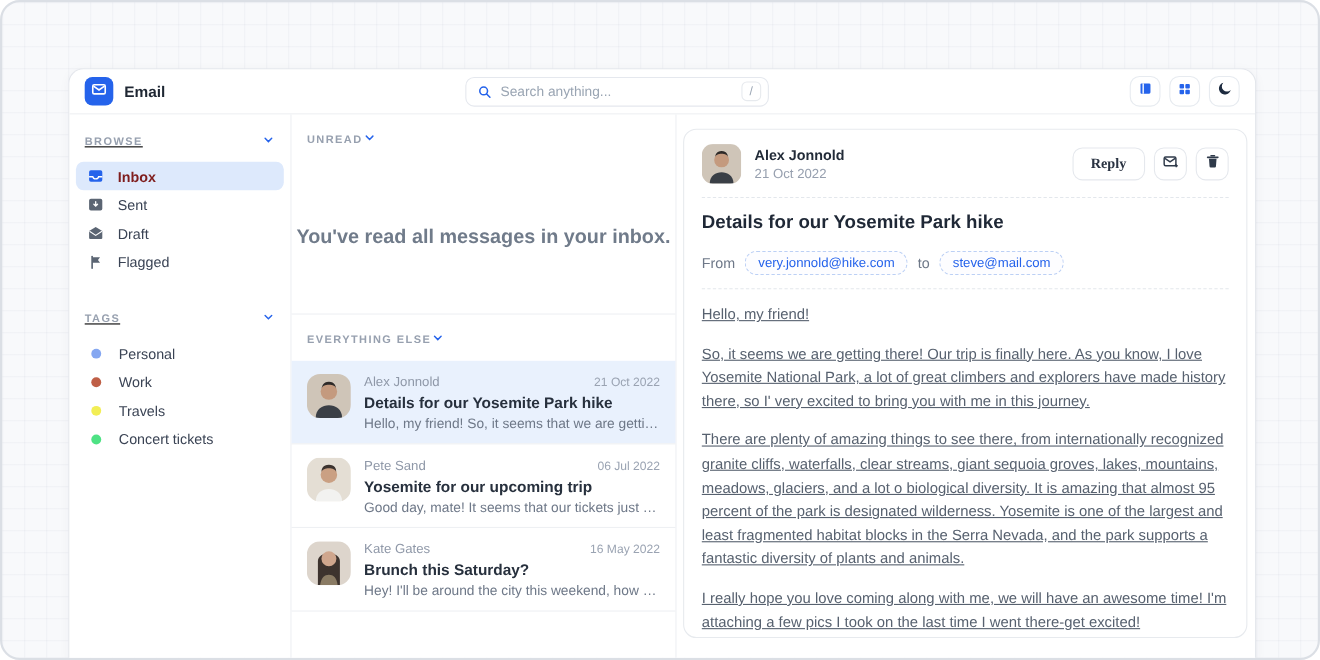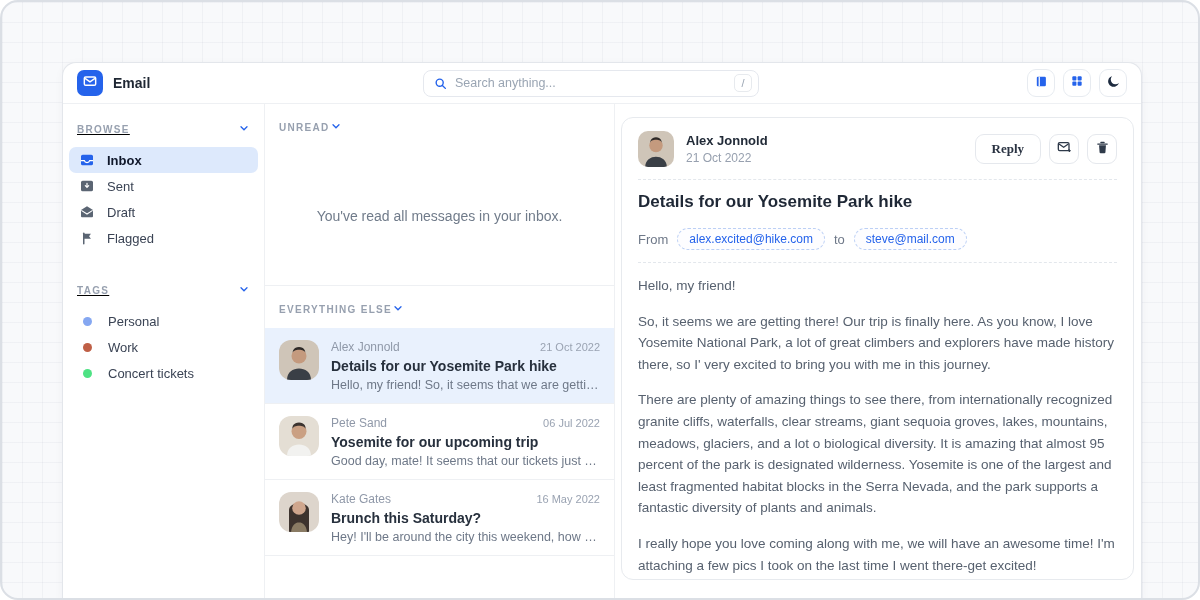--- a/index.html
+++ b/index.html
@@ -16,45 +16,45 @@
   .app {
     position:absolute; left:60px; top:60px; width:1080px; height:540px;
     background:#fff; border:1px solid #e3e6eb; border-bottom:none;
     border-radius:14px 14px 0 0; overflow:hidden;
     box-shadow:0 2px 10px rgba(40,50,70,0.04);
   }
   
   .topbar { height:41px; display:flex; align-items:center; padding:0 14px; border-bottom:1px solid #eef0f3; }
   .logo { width:26px; height:26px; border-radius:7px; background:#2563eb; display:flex; align-items:center; justify-content:center; margin-right:10px; }
   .app-title { font-size:14px; font-weight:700; color:#1f2733; }
-  .search { position:absolute; left:360px; width:336px; height:27px; border:1px solid #e5e8ee; border-radius:8px;
+  .search { position:absolute; left:360px; width:276px; height:27px; border:1px solid #e5e8ee; border-radius:8px;
     display:flex; align-items:center; padding:0 6px 0 10px; background:#fff; }
   .search input { flex:1; border:none; outline:none; font-size:12.5px; color:#3a4354; background:transparent; font-family:"Liberation Sans", sans-serif; }
   .search input::placeholder { color:#9aa5b3; }
   .kbd { width:18px; height:18px; border:1px solid #e7eaee; border-radius:5px; color:#9aa5b3; font-size:11px;
     display:flex; align-items:center; justify-content:center; }
   .top-actions { margin-left:auto; display:flex; gap:8px; }
   .icon-btn { width:28px; height:28px; border:1px solid #e7ebf0; border-radius:9px; background:#fff;
     display:flex; align-items:center; justify-content:center; cursor:pointer; }
   
   .columns { display:flex; height:499px; }
   .sidebar { width:202px; border-right:1px solid #eef0f3; padding:8px 6px; }
   .section-label-row { display:flex; align-items:center; justify-content:space-between; padding:8px 8px 9px;text-decoration:underline; }
   .section-label { font-size:10px; font-weight:700; letter-spacing:1.3px; color:#97a0af; }
   .side-item { height:26px; display:flex; align-items:center; gap:12px; padding:0 10px; border-radius:7px;
     font-size:13px; color:#3a4354; cursor:pointer; }
   .side-item .ic { width:16px; height:16px; display:flex; align-items:center; justify-content:center; }
-  .side-item.active { background:#dde9fc; color:#0f172a; font-weight:600; }
+  .side-item.active { background:#dde9fc; color:#7f1d1d; font-weight:600; }
   .tags-block { margin-top:22px; }
   .tag-dot { width:9px; height:9px; border-radius:50%; margin:0 4px; }
   
   .maillist { width:350px; border-right:1px solid #eef0f3; display:flex; flex-direction:column; }
   .list-header { display:flex; align-items:center; justify-content:flex-start; padding:14px 14px 10px; }
   .unread-empty { height:140px; display:flex; align-items:center; justify-content:center;
-    border-bottom:1px solid #eef0f3; color:#707b8a; font-size:14px; }
+    border-bottom:1px solid #eef0f3; color:#707b8a; font-size:18px;font-weight:bold; }
   .mail-item { display:flex; gap:12px; padding:12px 14px 11px; cursor:pointer; }
   .mail-item + .mail-item { border-top:1px solid #eef0f3; }
   .mail-item.selected { background:#e9f1fd; }
   .mail-item:last-child { border-bottom:1px solid #eef0f3; }
   .avatar40 { width:40px; height:40px; border-radius:12px; overflow:hidden; flex:none; }
   .mail-item-body { flex:1; min-width:0; }
   .mail-meta { display:flex; align-items:baseline; justify-content:space-between; }
   .mail-sender { font-size:12px; color:#8f98a8; }
   .mail-date { font-size:11px; color:#9aa3b2; }
   .mail-subject { font-size:14px; font-weight:700; color:#27303d; margin:4px 0 4px; }
@@ -69,21 +69,21 @@
   .d-date { font-size:12px; color:#97a0af; margin-top:3px; }
   .d-actions { margin-left:auto; display:flex; gap:8px; align-items:center; }
   .reply-btn { height:30px; padding:0 16px; border:1px solid #e5e8ed; border-radius:9px; background:#fff;
     font-size:13px; color:#2a3342; font-weight:600; cursor:pointer; font-family:Liberation Serif, serif; }
   .sq-btn { width:30px; height:30px; border:1px solid #e5e8ed; border-radius:9px; background:#fff;
     display:flex; align-items:center; justify-content:center; cursor:pointer; }
   .divider-dashed { border-top:1px dashed #e3e7ec; margin:12px 0; }
   .d-subject { font-size:17px; font-weight:700; color:#1f2836; margin:3px 0 11px; }
   .from-row { display:flex; align-items:center; gap:9px; font-size:13px; color:#6e7888;margin-top:16px; }
   .chip { font-size:12px; color:#2563eb; padding:3px 11px; border:1px dashed #bcd0f5; border-radius:999px; background:#fdfdff; cursor:pointer; }
-  .d-body p { font-size:13.5px; color:#57616f; line-height:1.6; margin-bottom:14px; }
+  .d-body p { font-size:13.5px; color:#57616f; line-height:1.6; margin-bottom:14px;text-decoration:underline; }
   .d-body p:last-child { margin-bottom:2px; }
 </style>
 </head>
 <body>
 
 <div class="frame">
   <div class="app">
 
     <div class="topbar">
       <div class="logo">
@@ -194,20 +194,24 @@
                 </svg>
             </span>
           </div>
           <div class="side-item">
             <span class="tag-dot" style="background-color: rgb(133, 167, 241);"></span>
             <span>Personal</span>
           </div>
           <div class="side-item">
             <span class="tag-dot" style="background-color: rgb(191, 95, 70);"></span>
             <span>Work</span>
+          </div>
+          <div class="side-item">
+            <span class="tag-dot" style="background-color: rgb(242, 238, 85);"></span>
+            <span>Travels</span>
           </div>
           <div class="side-item">
             <span class="tag-dot" style="background-color: rgb(78, 226, 132);"></span>
             <span>Concert tickets</span>
           </div>
         </div>
       </div>
 
       <div class="maillist">
         <div class="list-header">
@@ -325,21 +329,21 @@
               </div>
             </div>
           </div>
 
           <div class="divider-dashed"></div>
 
           <div class="d-subject">Details for our Yosemite Park hike</div>
 
           <div class="from-row">
             <span>From</span>
-            <span class="chip">alex.excited@hike.com</span>
+            <span class="chip">very.jonnold@hike.com</span>
             <span>to</span>
             <span class="chip">steve@mail.com</span>
           </div>
 
           <div class="divider-dashed"></div>
 
           <div class="d-body">
             <p>Hello, my friend!</p>
             <p>So, it seems we are getting there! Our trip is finally here. As you know, I love Yosemite National Park, a lot of great climbers and explorers have made history there, so I' very excited to bring you with me in this journey.</p>
             <p>There are plenty of amazing things to see there, from internationally recognized granite cliffs, waterfalls, clear streams, giant sequoia groves, lakes, mountains, meadows, glaciers, and a lot o biological diversity. It is amazing that almost 95 percent of the park is designated wilderness. Yosemite is one of the largest and least fragmented habitat blocks in the Serra Nevada, and the park supports a fantastic diversity of plants and animals.</p>

